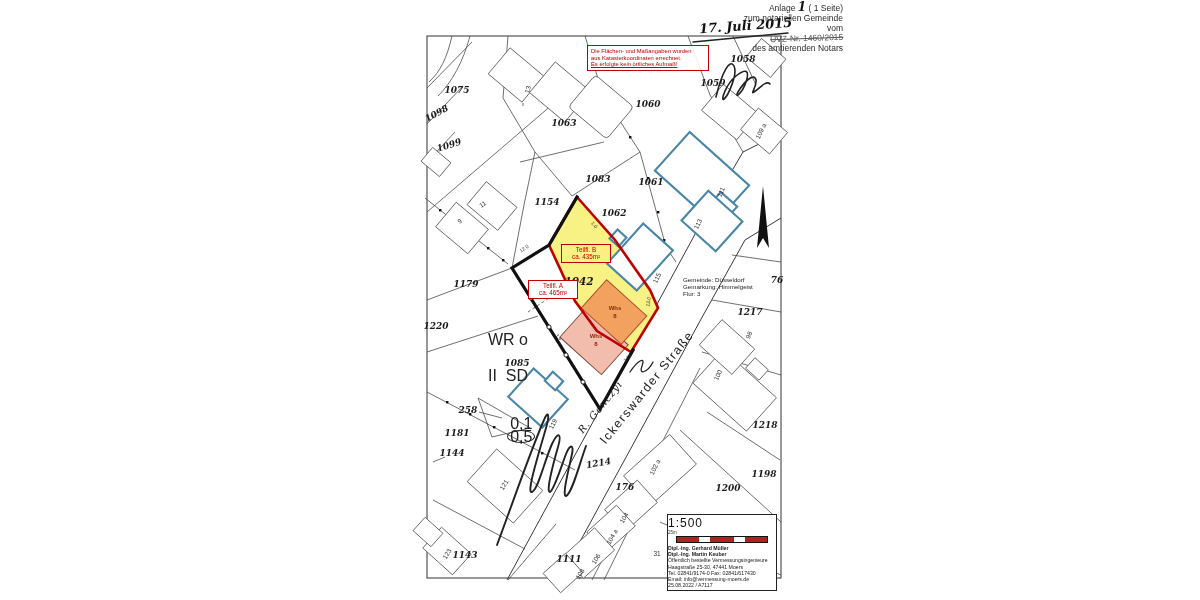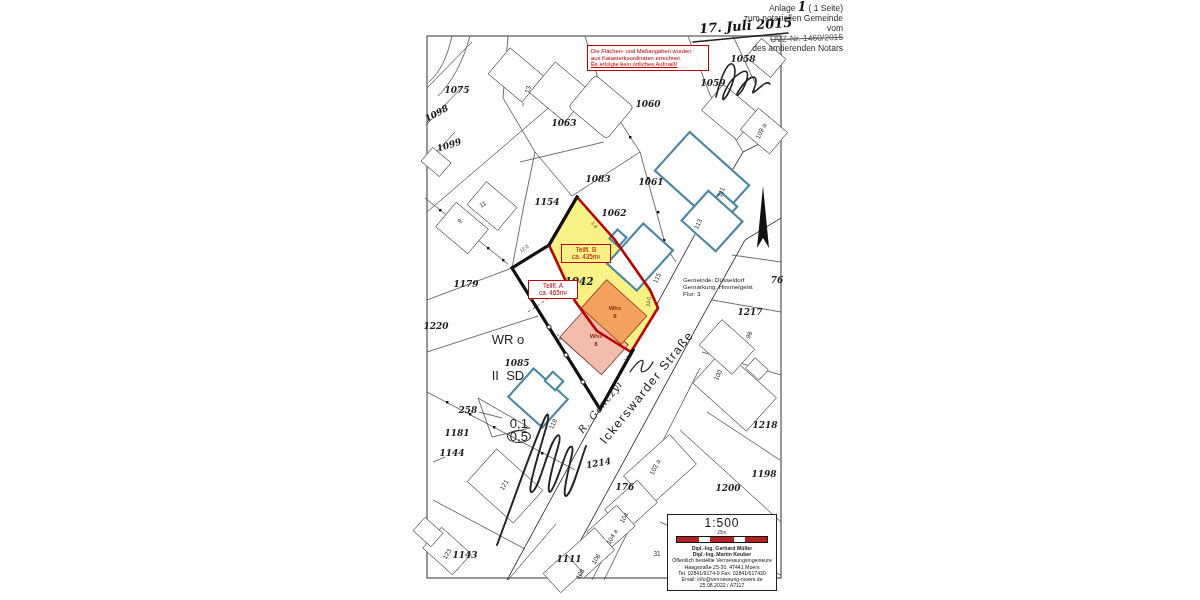--- a/index.html
+++ b/index.html
@@ -35,29 +35,29 @@
   .ov{position:absolute;}
   .header-note{left:683px;top:2px;width:160px;font-size:8.5px;line-height:10px;color:#2a2a2a;text-align:right;}
   .hw{font-family:"DejaVu Serif",serif;font-style:italic;font-weight:700;font-size:12px;color:#111;}
   .hw-date{position:absolute;left:16px;top:19px;font-family:"DejaVu Serif",serif;font-style:italic;
            font-size:13px;transform:rotate(-4deg);white-space:nowrap;color:#111;font-weight:700;}
   .uvz{display:inline-block;text-decoration:line-through;color:#555;transform:rotate(-2deg);}
   .warn-box{left:587px;top:45px;width:114px;border:1px solid #C00000;background:rgba(255,255,255,.9);
             color:#C00000;font-size:5.8px;line-height:6.6px;padding:2px 3px;}
   .warn-box .u{text-decoration:underline;}
   .gemeinde{left:683px;top:276px;font-size:6.2px;line-height:7.2px;color:#222;}
-  .zoning{left:476px;top:310px;width:64px;text-align:center;font-size:13px;line-height:12px;
+  .zoning{left:476px;top:310px;width:64px;text-align:center;font-size:16px;line-height:12px;
           color:#222;white-space:pre;}
   .circ{display:inline-block;border:1.2px solid #222;border-radius:50%;padding:0 2px;line-height:11px;}
   .tf-box{width:48px;border:1px solid #C00000;color:#C00000;font-size:6.3px;line-height:7.4px;
           text-align:center;padding:1px 0;}
   .tf-a{left:528px;top:280px;background:#ffffff;}
   .tf-b{left:561px;top:244px;background:#F8F183;}
   .scale-box{left:667px;top:514px;width:108px;border:1.5px solid #222;background:#fff;
-             text-align:center;padding:1px 0 2px;}
+             padding:1px 0 2px;}
   .scale-num{font-size:12px;letter-spacing:1px;color:#111;}
   .bar-label{font-size:4.5px;color:#333;line-height:5px;}
   .bar{display:flex;height:5px;width:90px;margin:1px auto 2px;border:1px solid #111;}
   .bar span{display:block;height:100%;}
   .bar .r{background:#B22222;}
   .bar .w{background:#fff;}
   .firm{font-size:5.2px;line-height:6.2px;color:#222;}
   .firm.b{font-weight:700;}
 </style>
 </head>

